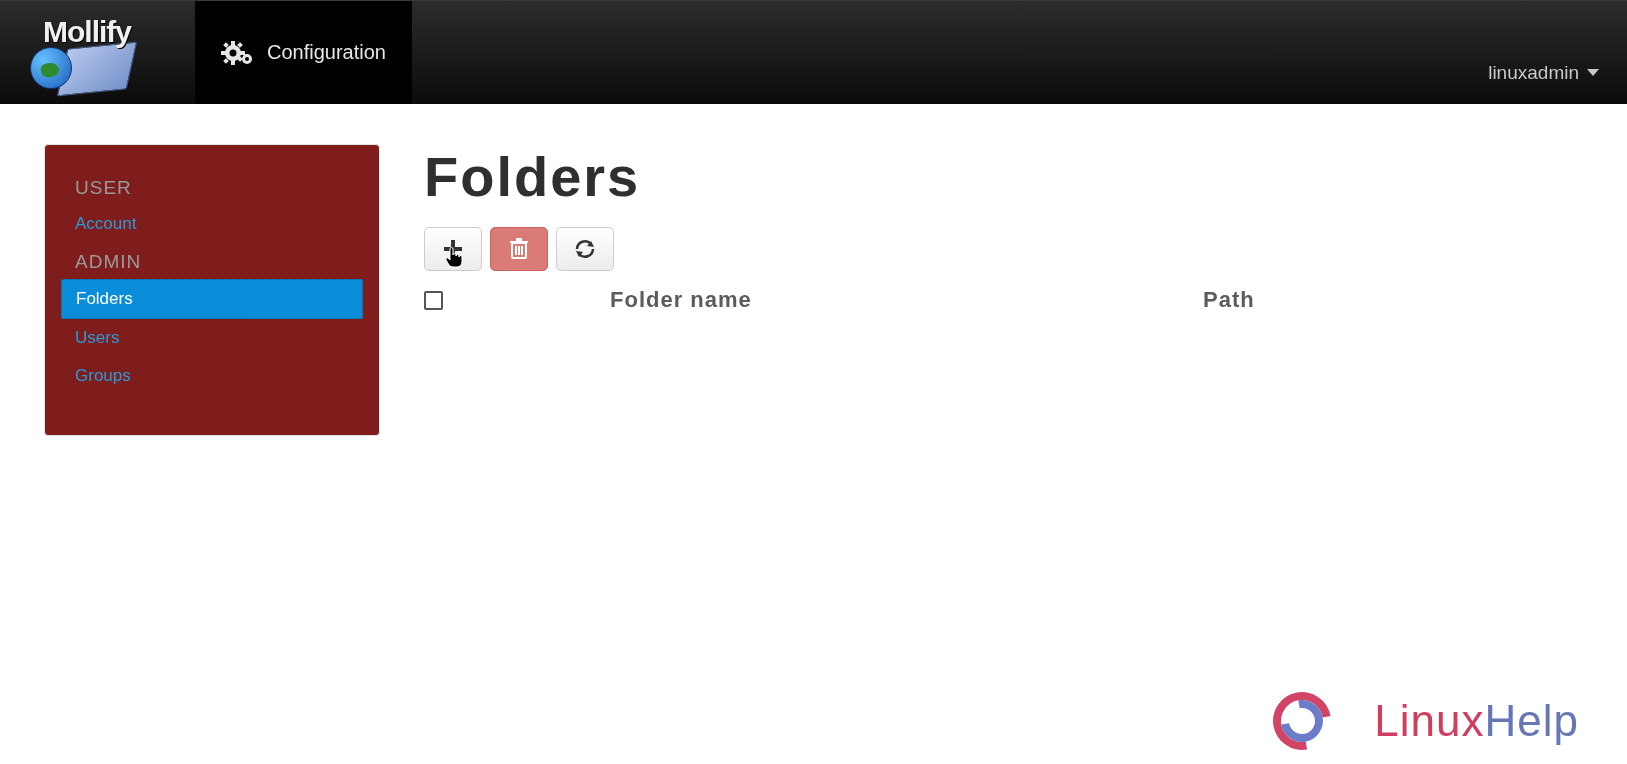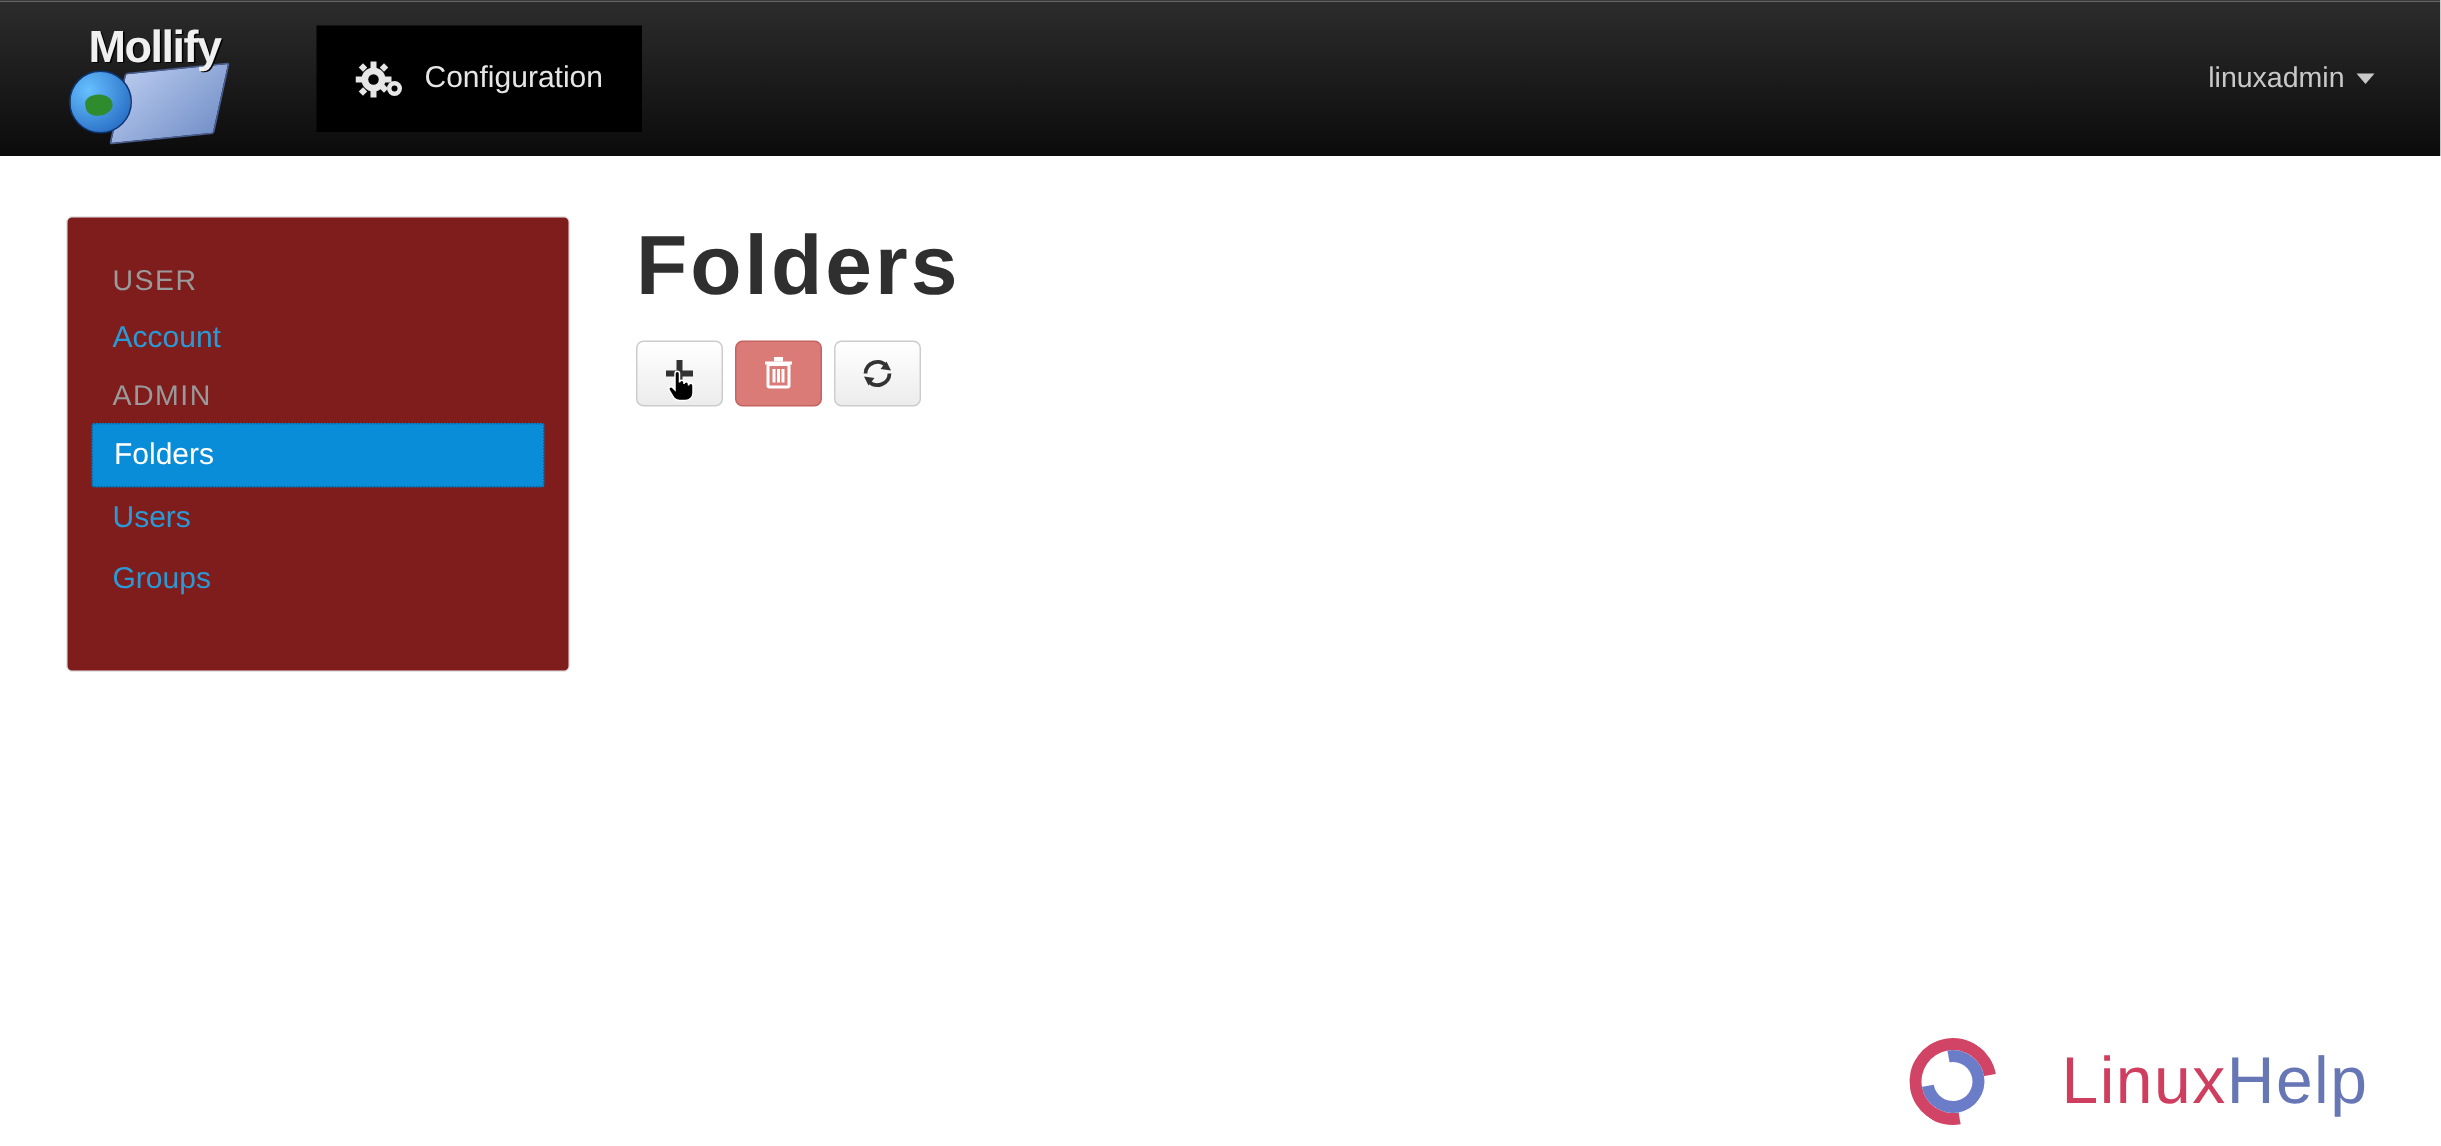--- a/index.html
+++ b/index.html
@@ -12,22 +12,22 @@
       background: #fff;
       width: 1627px;
       height: 764px;
       overflow: hidden;
     }
     .topbar {
       background: linear-gradient(#2c2c2c, #0b0b0b);
       border-top: 1px solid #3a3a3a;
       height: 104px;
       display: flex;
-      align-items: flex-end;
-      padding: 16px;
+      align-items: center;
+      padding: 0;
       position: relative;
     }
     .logo {
       width: 195px;
       height: 100%;
       display: flex;
       align-items: center;
       justify-content: center;
       cursor: pointer;
     }
@@ -123,21 +123,21 @@
       padding: 24px 16px 40px 16px;
     }
     .sidebar-header {
       color: #9a9a9a;
       font-size: 19px;
       font-weight: 500;
       letter-spacing: 1px;
       padding: 8px 14px 6px 14px;
     }
     .sidebar-item {
-      font-size: 20px;
+      font-size: 17px;
       color: #2a9ad6;
       padding: 9px 14px;
       cursor: pointer;
       border-radius: 2px;
     }
     .sidebar-item.selected {
       background: #0a8dd9;
       color: #fff;
       border: 1px dotted #055f95;
     }
@@ -332,20 +332,27 @@
           <svg width="22" height="20" viewBox="0 0 22 20">
             <path d="M3 10 a8 8 0 0 1 14 -5" stroke="#333" stroke-width="2.5" fill="none"></path>
             <polygon points="17,2 20,8 13,7" fill="#333"></polygon>
             <path d="M19 10 a8 8 0 0 1 -14 5" stroke="#333" stroke-width="2.5" fill="none"></path>
             <polygon points="5,18 2,12 9,13" fill="#333"></polygon>
           </svg>
         </span>
       </div>
     </div>
 
+    <div class="table-head">
+      <div class="col-check">
+        <div class="checkbox"></div>
+      </div>
+      <div class="col-name">Folder name</div>
+      <div class="col-path">Path</div>
+    </div>
 
   </div>
 </div>
 
 <div class="watermark">
   <div class="wm-icon">
     <div class="outer"></div>
     <div class="inner"></div>
   </div>
   <div class="wm-text">

